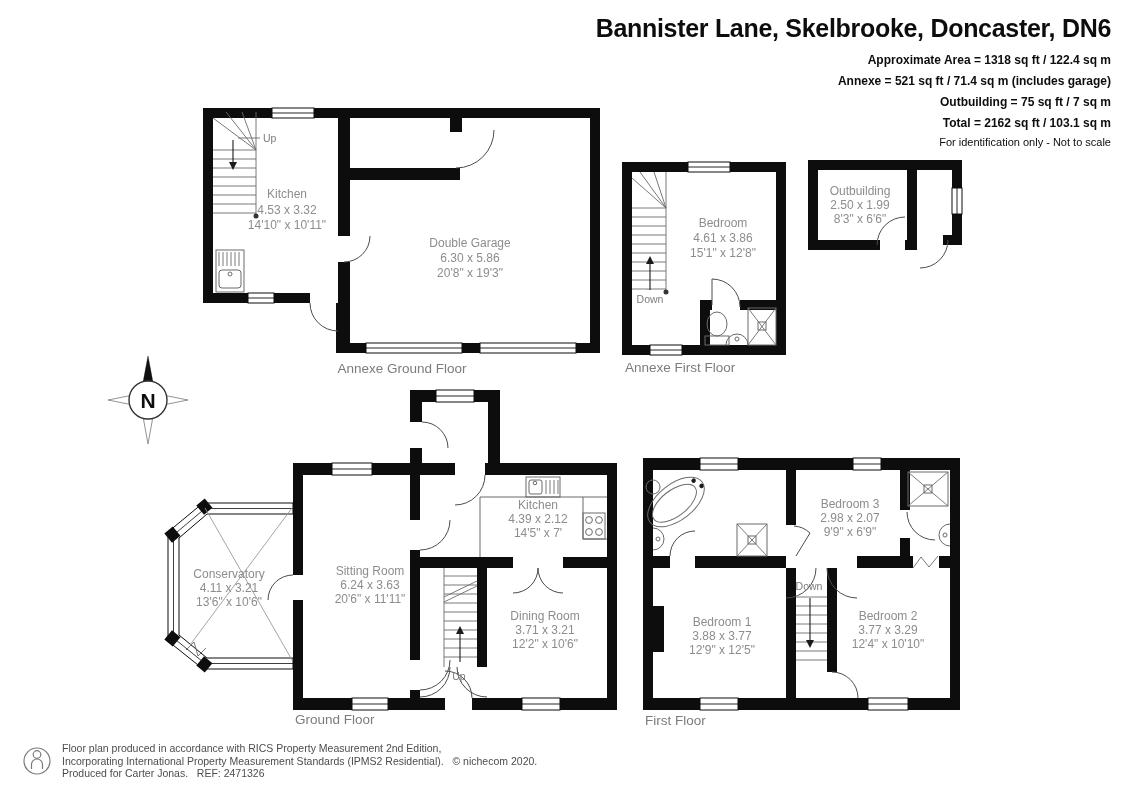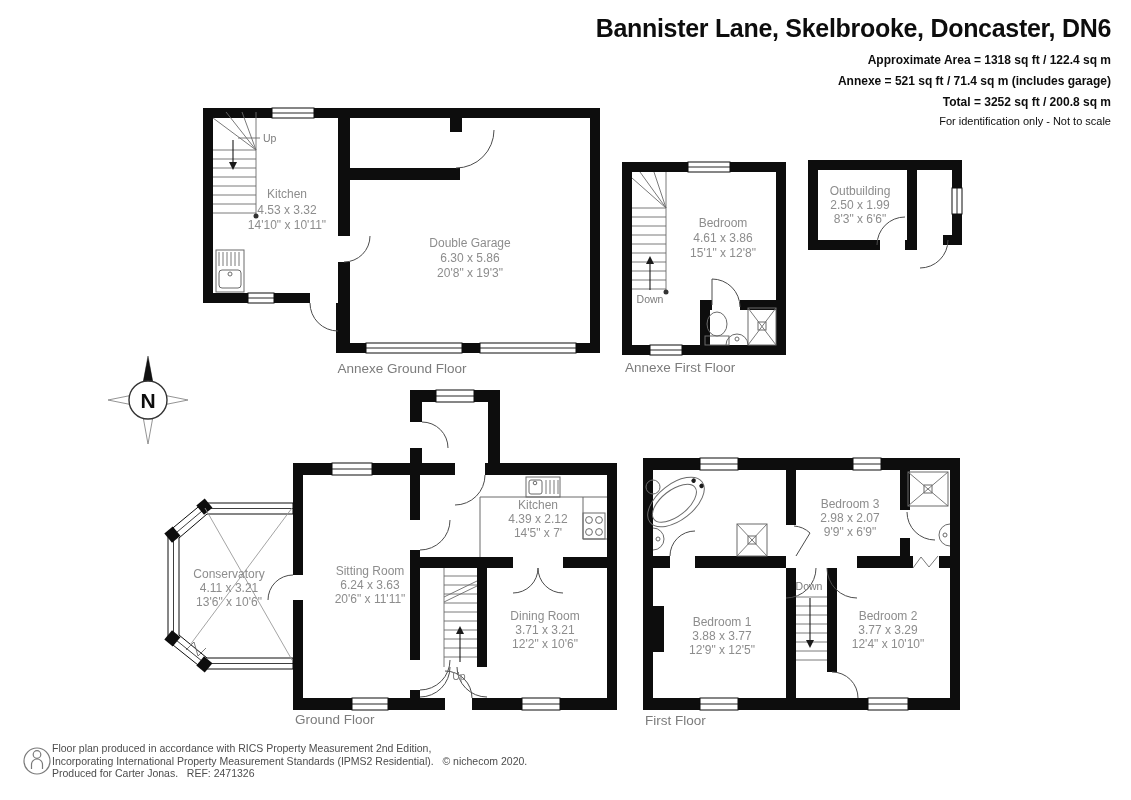--- a/index.html
+++ b/index.html
@@ -23,31 +23,32 @@
   .arrow{stroke:#1a1a1a;stroke-width:1.1;}
   .arrowhead{fill:#1a1a1a;}
   text{font-family:"Liberation Sans", sans-serif;}
   .rn{fill:#8d8d8d;font-size:12px;text-anchor:middle;}
   .fl{fill:#7c7c7c;font-size:13.5px;}
   .flc{text-anchor:middle;}
   .sl{fill:#7c7c7c;font-size:10.5px;text-anchor:middle;}
   .sls{fill:#7c7c7c;font-size:10.5px;}
   .nletter{fill:#0d0d0d;font-size:21px;font-weight:bold;text-anchor:middle;}
   .footer{position:absolute;left:22px;top:742px;display:flex;align-items:flex-start;}
-  .footer-text{font-size:10.5px;line-height:12.5px;color:#4d4d4d;}
+  .footer-text{margin-left:10px;font-size:10.5px;line-height:12.5px;color:#4d4d4d;}
   .footer-line{white-space:pre;}
 </style>
 </head>
 <body>
 
 <div class="header">
   <div class="title">Bannister Lane, Skelbrooke, Doncaster, DN6</div>
   <div class="area-line">Approximate Area = 1318 sq ft / 122.4 sq m</div>
   <div class="area-line">Annexe = 521 sq ft / 71.4 sq m (includes garage)</div>
-  <div class="area-line">Total = 3252 sq ft / 200.8 sq m</div>
+  <div class="area-line">Outbuilding = 75 sq ft / 7 sq m</div>
+  <div class="area-line">Total = 2162 sq ft / 103.1 sq m</div>
   <div class="disclaimer">For identification only - Not to scale</div>
 </div>
 
 <svg class="plan-svg" width="1131" height="800" viewBox="0 0 1131 800">
 
   <g>
     <g>
       <rect class="wall" x="203" y="108" width="397" height="10"></rect>
       <rect class="wall" x="203" y="108" width="10" height="195"></rect>
       <rect class="wall" x="203" y="293" width="140" height="10"></rect>

